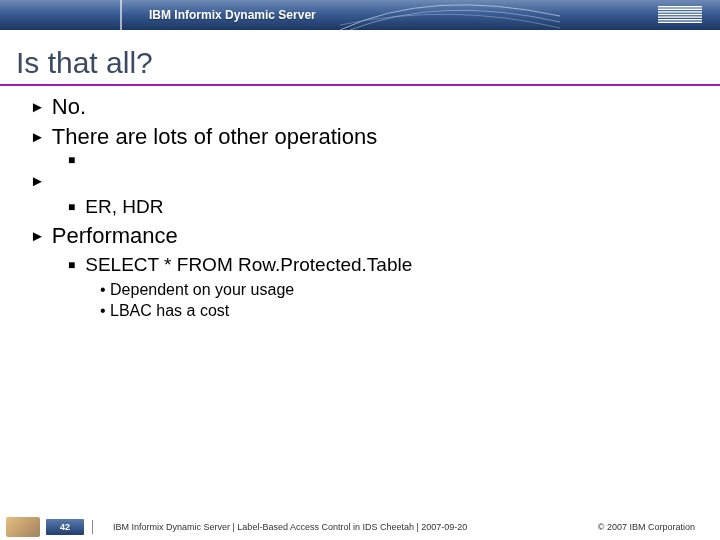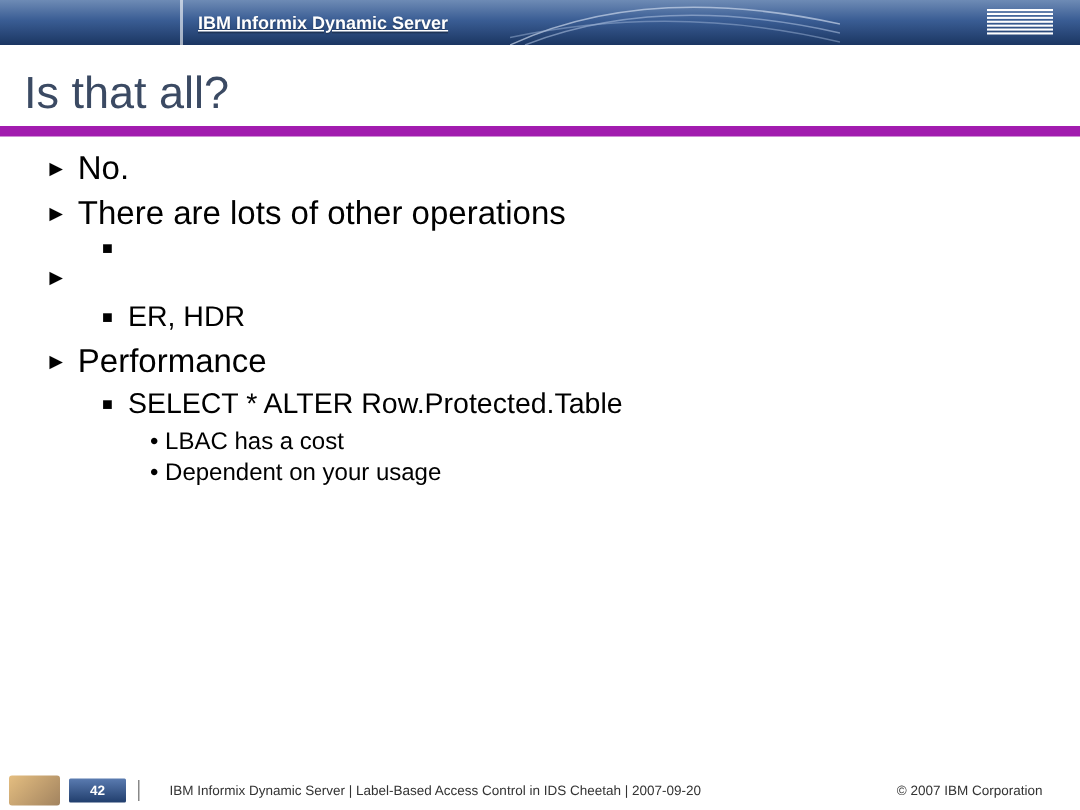--- a/index.html
+++ b/index.html
@@ -21,23 +21,22 @@
     align-items: center;
   }
   .header-left-block {
     width: 120px;
     height: 100%;
     border-right: 2px solid rgba(255,255,255,0.6);
   }
   .header-title {
     font-size: 12px;
     font-weight: bold;
-    padding-left: 10px;
+    padding-left: 27px;
     text-shadow: 0 1px 1px rgba(0,0,0,0.4);
-    text-decoration: underline;
   }
   .header-swoosh {
     position: absolute;
     top: 0;
     right: 160px;
     width: 220px;
     height: 30px;
     pointer-events: none;
   }
   .ibm-logo {
@@ -46,21 +45,21 @@
     top: 6px;
     width: 44px;
     height: 18px;
   }
   .slide-title {
     font-size: 30px;
     color: #3b4a63;
     padding: 16px 0 4px 16px;
     font-weight: normal;
     margin: 0;
-    border-bottom: 7px solid #a21caf;
+    border-bottom: 2px solid #a21caf;
   }
   .body {
     padding: 4px 20px 0 30px;
     color: #000;
   }
   .lvl1 {
     display: flex;
     align-items: baseline;
     font-size: 22px;
     margin: 4px 0;
@@ -175,24 +174,24 @@
     <span class="sq">■</span>
     <span>ER, HDR</span>
   </div>
 
   <div class="lvl1">
     <span class="tri">►</span>
     <span>Performance</span>
   </div>
   <div class="lvl2">
     <span class="sq">■</span>
-    <span>SELECT * ALTER Row.Protected.Table</span>
+    <span>SELECT * FROM Row.Protected.Table</span>
   </div>
+  <div class="lvl3">• <span>Dependent on your usage</span></div>
   <div class="lvl3">• <span>LBAC has a cost</span></div>
-  <div class="lvl3">• <span>Dependent on your usage</span></div>
 
 </div>
 
 <div class="footer">
   <div class="footer-icon"></div>
   <div class="footer-pagenum">42</div>
   <div class="footer-sep"></div>
   <div class="footer-text">IBM Informix Dynamic Server | Label-Based Access Control in IDS Cheetah | 2007-09-20</div>
   <div class="footer-copy">© 2007 IBM Corporation</div>
 </div>

